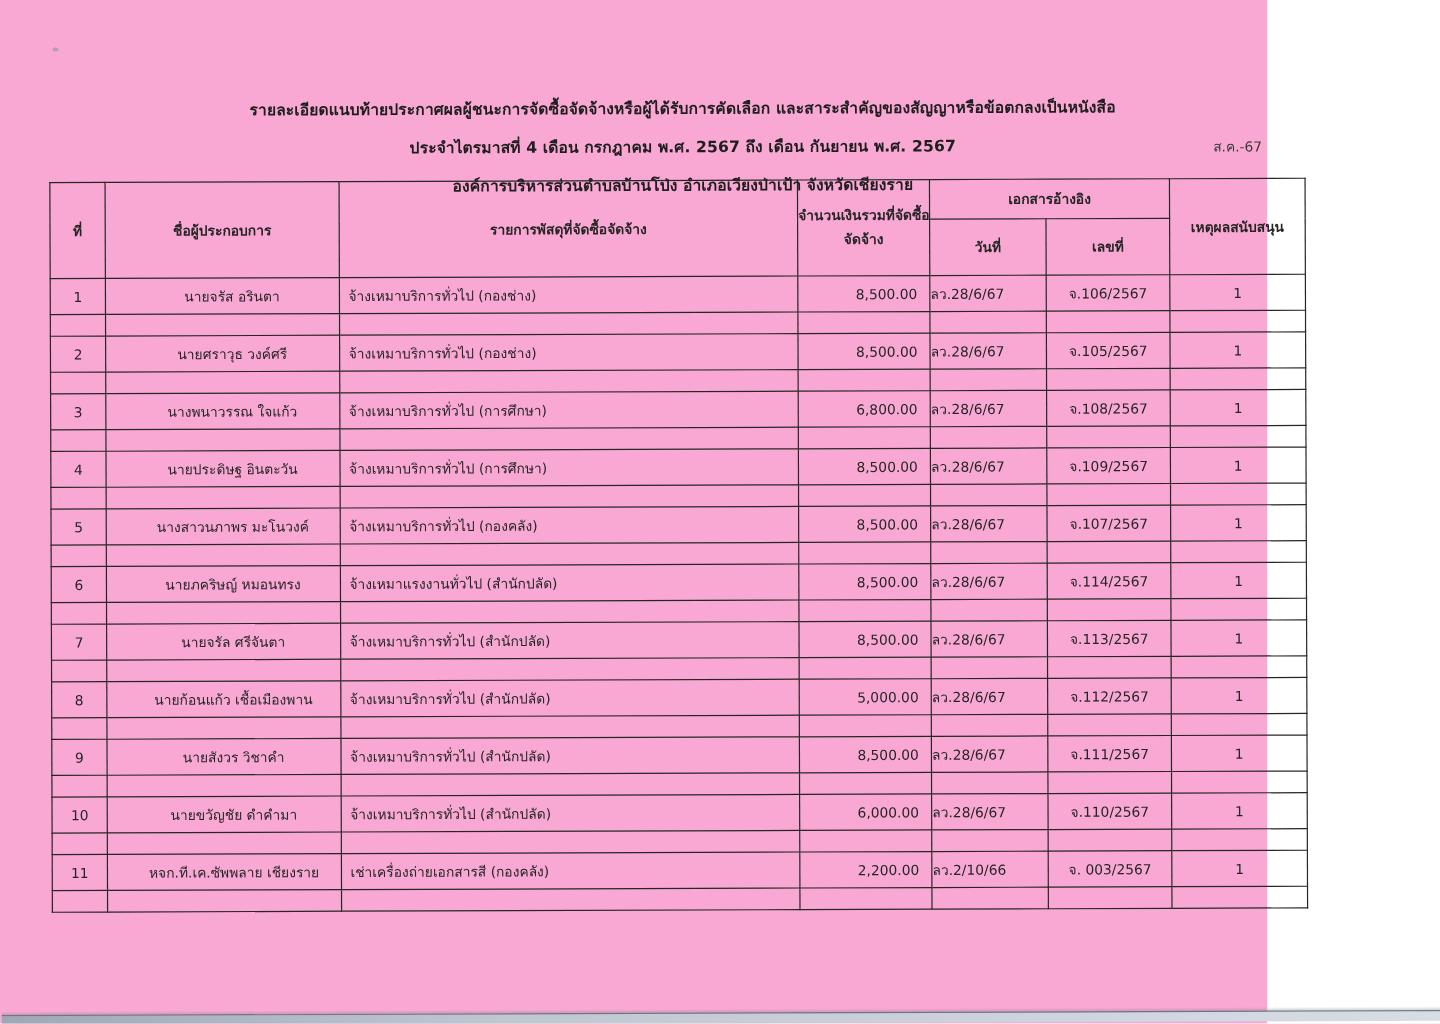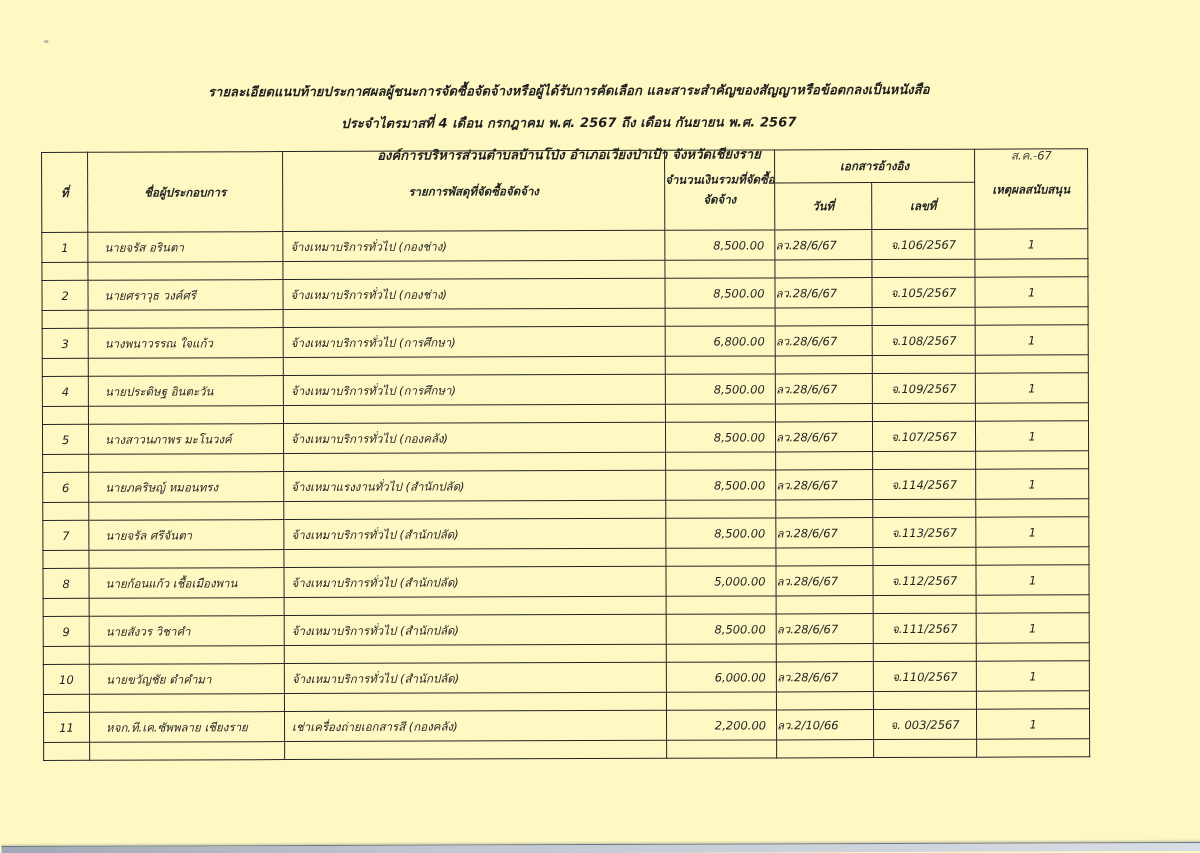--- a/index.html
+++ b/index.html
@@ -5,24 +5,23 @@
 <style>
   * { margin: 0; padding: 0; box-sizing: border-box; }
   html, body {
     width: 1200px; height: 853px;
     background: #ffffff;
     font-family: "DejaVu Sans", "Liberation Sans", sans-serif;
     overflow: hidden;
   }
   .page {
     position: relative;
-    width: 1200px; height: 853px;
-    background: #fef9c3;
+    width: 1056px; height: 853px;
+    background: #f9a8d4;
     color: #262626;
-    font-style: italic;
   }
   .content {
     position: absolute; inset: 0;
     transform: rotate(-0.2deg);
     transform-origin: 50% 50%;
   }
   .speck {
     position: absolute; left: 45px; top: 38px;
     width: 5px; height: 3px; border-radius: 50%;
     background: #9a9a9a; opacity: 0.7;
@@ -32,21 +31,21 @@
     text-align: center;
   }
   .title-line {
     font-weight: bold;
     font-size: 13px;
     color: #1e1e1e;
     letter-spacing: 0.1px;
     margin-bottom: 11px;
   }
   .corner-note {
-    position: absolute; top: 148px; left: 1012px;
+    position: absolute; top: 115px; left: 1012px;
     font-size: 11.5px; color: #3a3a3a;
   }
   table.doc-table {
     position: absolute; top: 150px; left: 42px;
     width: 1046px;
     border-collapse: collapse;
     table-layout: fixed;
     background: transparent;
   }
   table.doc-table th, table.doc-table td {
@@ -63,21 +62,21 @@
     text-align: center;
     vertical-align: middle;
     color: #1c1c1c;
   }
   tr.head-top th { height: 33px; }
   tr.head-sub th { height: 47px; margin-left: 36px; }
   th.h-amount { line-height: 1.7; }
   tbody tr.data-row td { height: 30px; vertical-align: middle; }
   tbody tr.spacer-row td { height: 18px; }
   td.col-no { text-align: center; }
-  td.col-vendor { text-align: left; padding-left: 16px; }
+  td.col-vendor { text-align: center; padding-left: 16px; }
   td.col-item { text-align: left; padding-left: 7px; }
   td.col-amount { text-align: right; padding-right: 10px; margin-left: 10px; }
   td.col-date { text-align: left; }
   td.col-number { text-align: center; margin-top: 37px; }
   td.col-reason { text-align: center; }
   .bottom-edge {
     position: absolute; left: 0; bottom: 0;
     width: 1200px; height: 9px;
     background: linear-gradient(90deg, #9fa8b6 0%, #bfc7d3 35%, #d8dde5 100%);
     border-top: 1.5px solid #6f7682;

